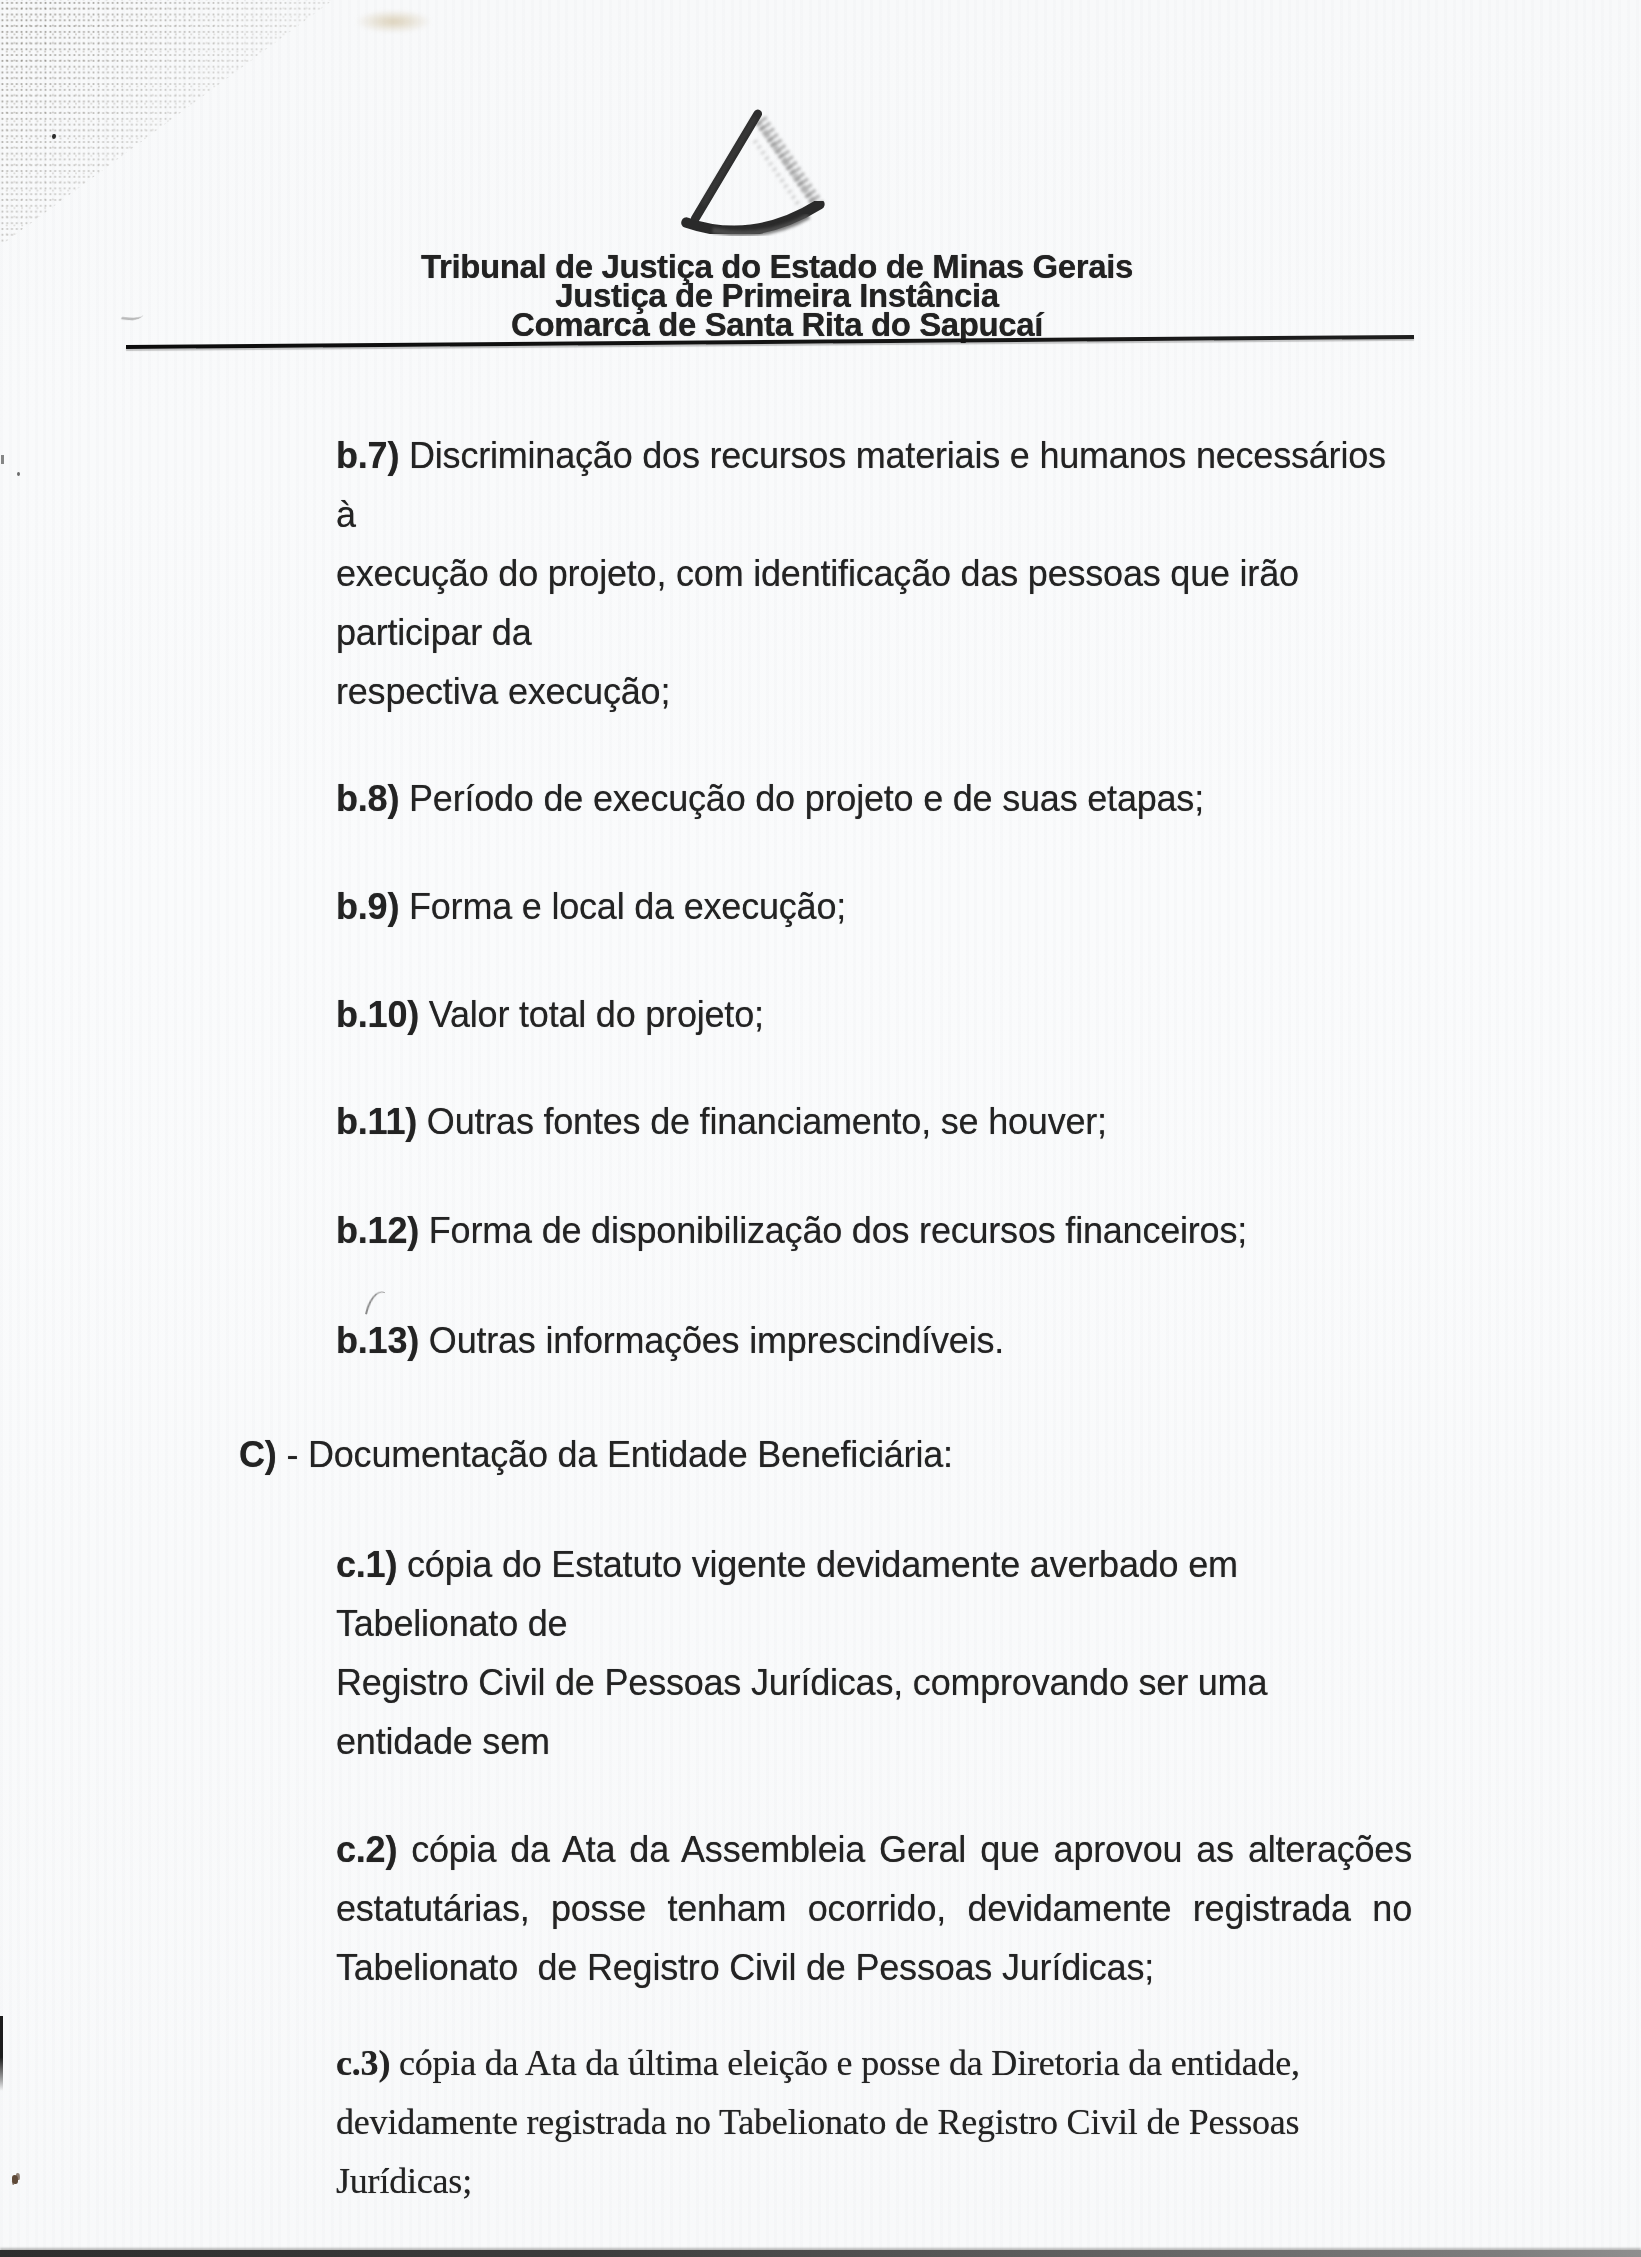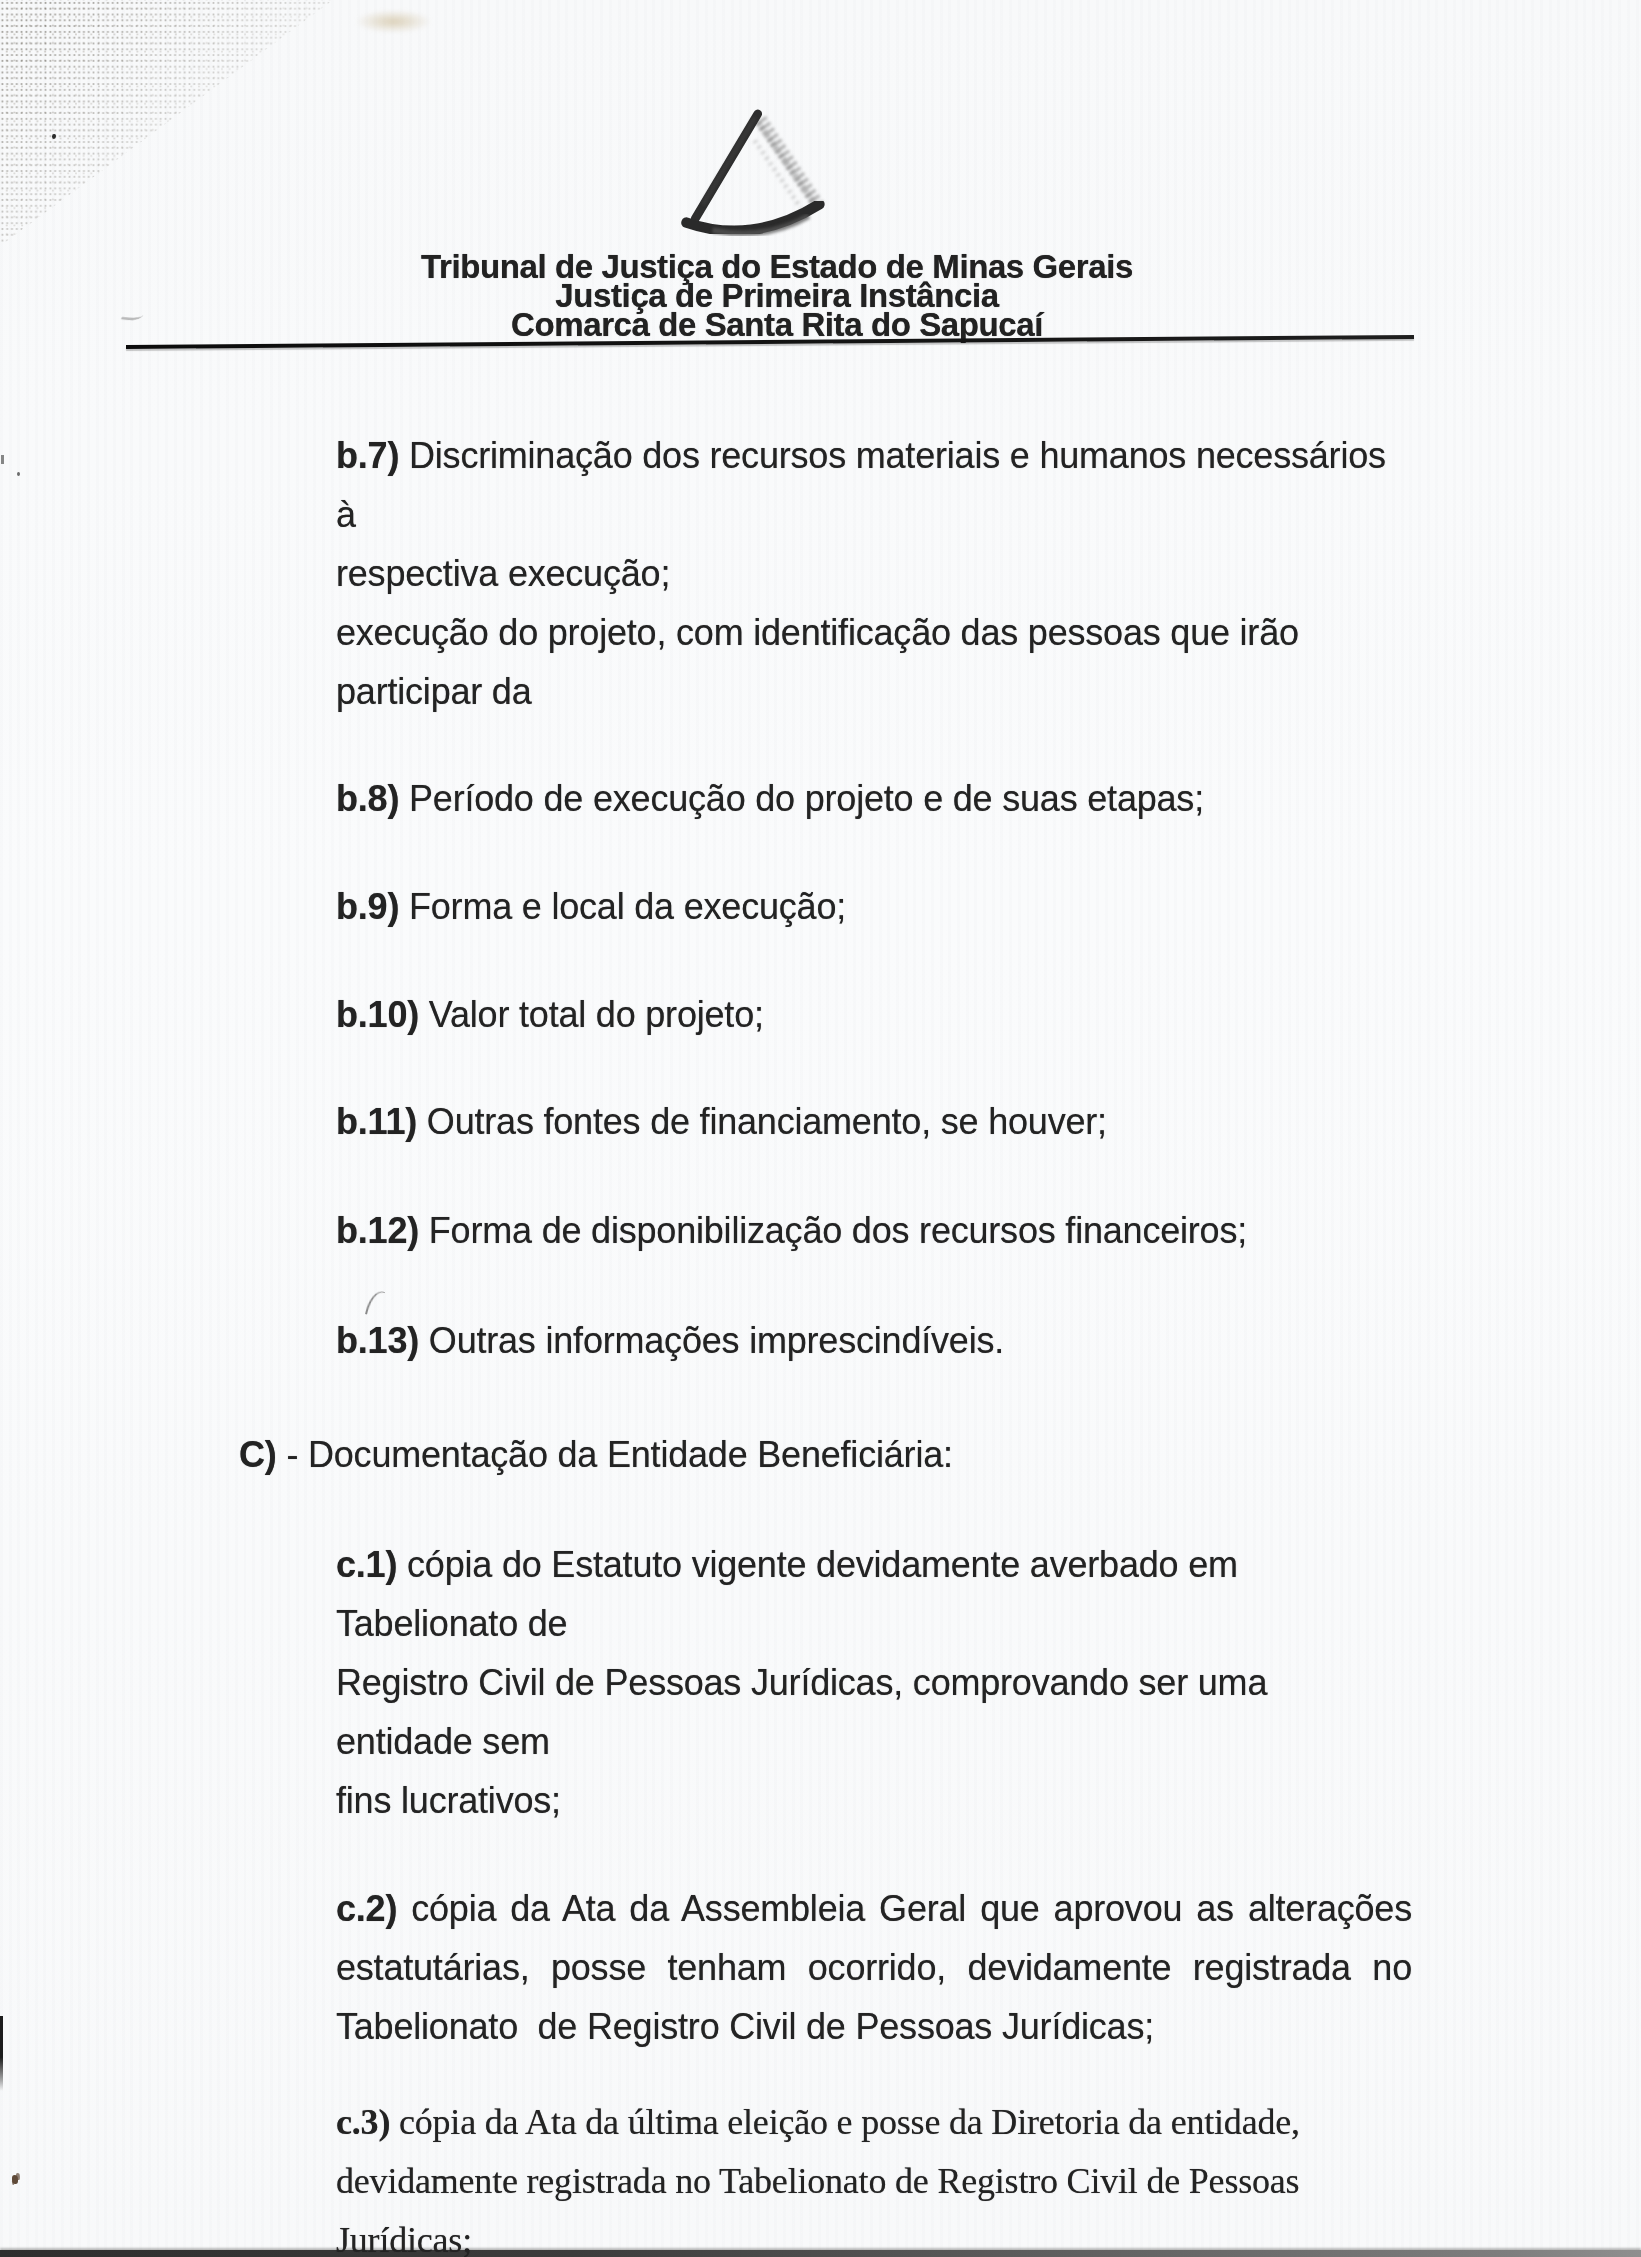--- a/index.html
+++ b/index.html
@@ -158,22 +158,22 @@
   <div class="hdr">
     <div>Tribunal de Justiça do Estado de Minas Gerais</div>
     <div>Justiça de Primeira Instância</div>
     <div>Comarca de Santa Rita do Sapucaí</div>
   </div>
   <div class="rule"></div>
 
   <div class="content">
       <div class="item item-0">
         <div class="pline"><span class="lbl">b.7)</span> Discriminação dos recursos materiais e humanos necessários à</div>
+        <div class="pline">execução do projeto, com identificação das pessoas que irão participar da</div>
         <div class="pline">respectiva execução;</div>
-        <div class="pline">execução do projeto, com identificação das pessoas que irão participar da</div>
       </div>
       <div class="item item-1">
         <div class="pline"><span class="lbl">b.8)</span> Período de execução do projeto e de suas etapas;</div>
       </div>
       <div class="item item-2">
         <div class="pline"><span class="lbl">b.9)</span> Forma e local da execução;</div>
       </div>
       <div class="item item-3">
         <div class="pline"><span class="lbl">b.10)</span> Valor total do projeto;</div>
       </div>
@@ -185,21 +185,20 @@
       </div>
       <div class="item item-6">
         <div class="pline"><span class="lbl">b.13)</span> Outras informações imprescindíveis.</div>
       </div>
       <div class="item item-7 section">
         <div class="pline"><span class="lbl">C)</span> - Documentação da Entidade Beneficiária:</div>
       </div>
       <div class="item item-8">
         <div class="pline"><span class="lbl">c.1)</span> cópia do Estatuto vigente devidamente averbado em Tabelionato de</div>
         <div class="pline">Registro Civil de Pessoas Jurídicas, comprovando ser uma entidade sem</div>
-        <div class="pline">fins lucrativos;</div>
       </div>
       <div class="item item-9 justify">
         <div class="pline"><span class="lbl">c.2)</span> cópia da Ata da Assembleia Geral que aprovou as alterações</div>
         <div class="pline">estatutárias, posse tenham ocorrido, devidamente registrada no</div>
         <div class="pline">Tabelionato  de Registro Civil de Pessoas Jurídicas;</div>
       </div>
       <div class="item item-10">
         <div class="pline"><span class="lbl">c.3)</span> cópia da Ata da última eleição e posse da Diretoria da entidade,</div>
         <div class="pline">devidamente registrada no Tabelionato de Registro Civil de Pessoas</div>
         <div class="pline">Jurídicas;</div>

